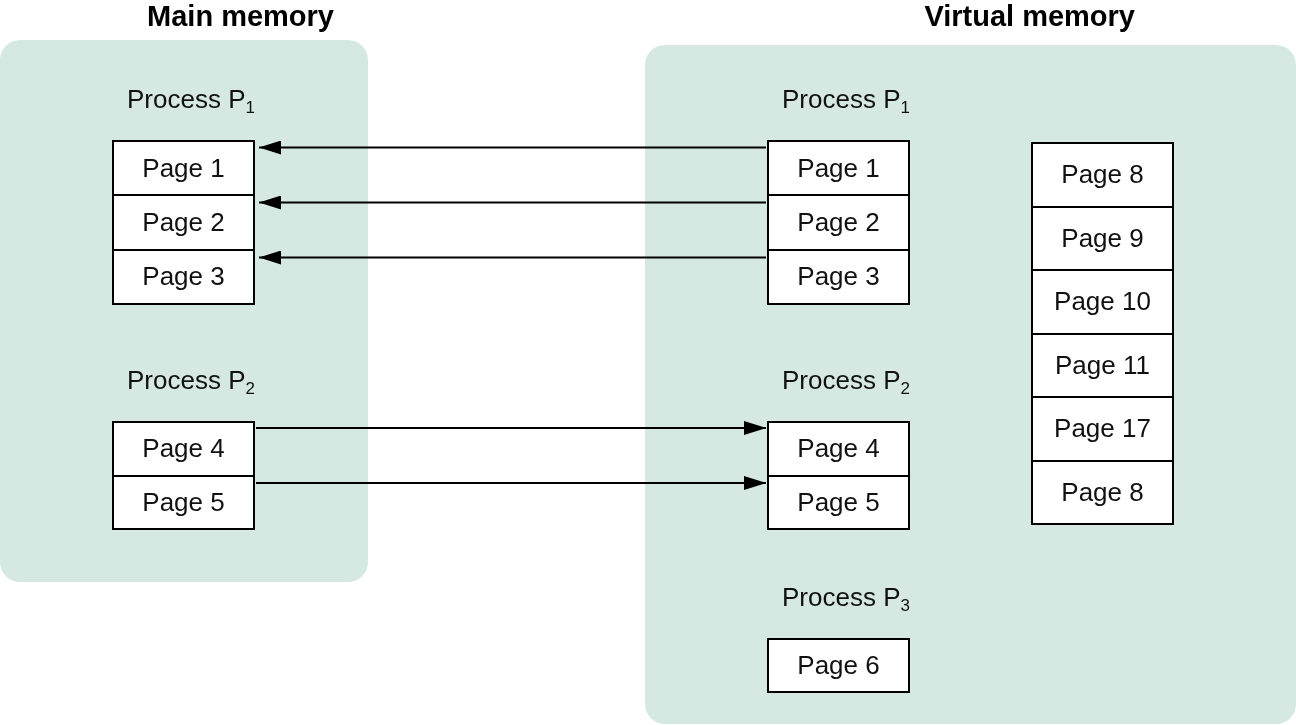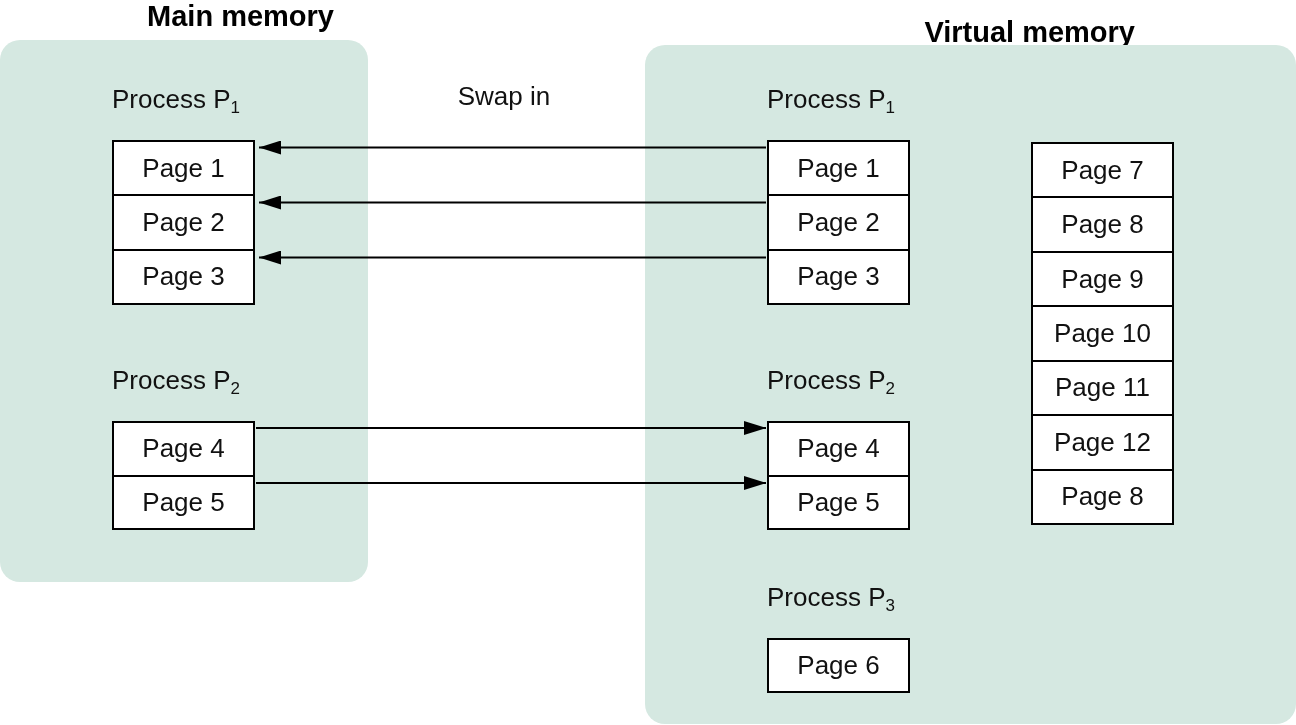--- a/index.html
+++ b/index.html
@@ -29,21 +29,21 @@
   }
   .panel{
     position:absolute;
     background:var(--panel-fill);
     border-radius:20px;
   }
   .plabel{
     position:absolute;
     font-size:26px;
     line-height:28px;
-    text-align:left;
+    text-align:right;
     white-space:nowrap;
   }
   .plabel sub{
     font-size:17px;
     vertical-align:baseline;
     position:relative;
     top:5px;
   }
   .stack{
     position:absolute;
@@ -76,21 +76,21 @@
     width:1296px;height:725px;
     pointer-events:none;
   }
 </style>
 </head>
 <body>
 
 <div class="canvas">
 
   <div class="title" style="left:34px;top:1px;width:300px">Main memory</div>
-  <div class="title" style="left:835px;top:17px;width:300px">Virtual memory</div>
+  <div class="title" style="left:835px;top:1px;width:300px">Virtual memory</div>
 
   <div class="panel" style="left:0;top:40px;width:368px;height:542px"></div>
   <div class="panel" style="left:645px;top:45px;width:651px;height:679px"></div>
 
   <div class="plabel" style="left:112px;top:85px;width:143px"><span>Process P</span><sub>1</sub></div>
   <div class="stack" style="left:112px;top:120px;width:143px;height:165px">
       <div class="page-cell">Page 1</div>
       <div class="page-cell">Page 2</div>
       <div class="page-cell">Page 3</div>
     </div>
@@ -113,30 +113,28 @@
       <div class="page-cell">Page 4</div>
       <div class="page-cell">Page 5</div>
     </div>
 
   <div class="plabel" style="left:767px;top:583px;width:143px"><span>Process P</span><sub>3</sub></div>
   <div class="stack" style="left:767px;top:618px;width:143px;height:55px">
       <div class="page-cell">Page 6</div>
     </div>
 
   <div class="stack" style="left:1031px;top:122px;width:143px;height:383px">
-      <div class="page-cell">Page 7</div>
       <div class="page-cell">Page 8</div>
       <div class="page-cell">Page 9</div>
       <div class="page-cell">Page 10</div>
       <div class="page-cell">Page 11</div>
-      <div class="page-cell">Page 12</div>
+      <div class="page-cell">Page 17</div>
       <div class="page-cell">Page 8</div>
     </div>
 
-  <div class="swaplabel" style="left:404px;top:82px;width:200px">Swap in</div>
 
   <svg class="arrow-layer" viewBox="0 0 1296 725" xmlns="http://www.w3.org/2000/svg">
     <defs>
       <marker id="ah" markerWidth="11" markerHeight="7" refX="11" refY="3.5" orient="auto" markerUnits="strokeWidth">
         <path d="M0,0 L11,3.5 L0,7 Z" fill="#000000"></path>
       </marker>
     </defs>
     <line x1="766" y1="147.5" x2="259" y2="147.5" stroke="#000000" stroke-width="2" marker-end="url(#ah)"></line>
     <line x1="766" y1="202.5" x2="259" y2="202.5" stroke="#000000" stroke-width="2" marker-end="url(#ah)"></line>
     <line x1="766" y1="257.5" x2="259" y2="257.5" stroke="#000000" stroke-width="2" marker-end="url(#ah)"></line>

